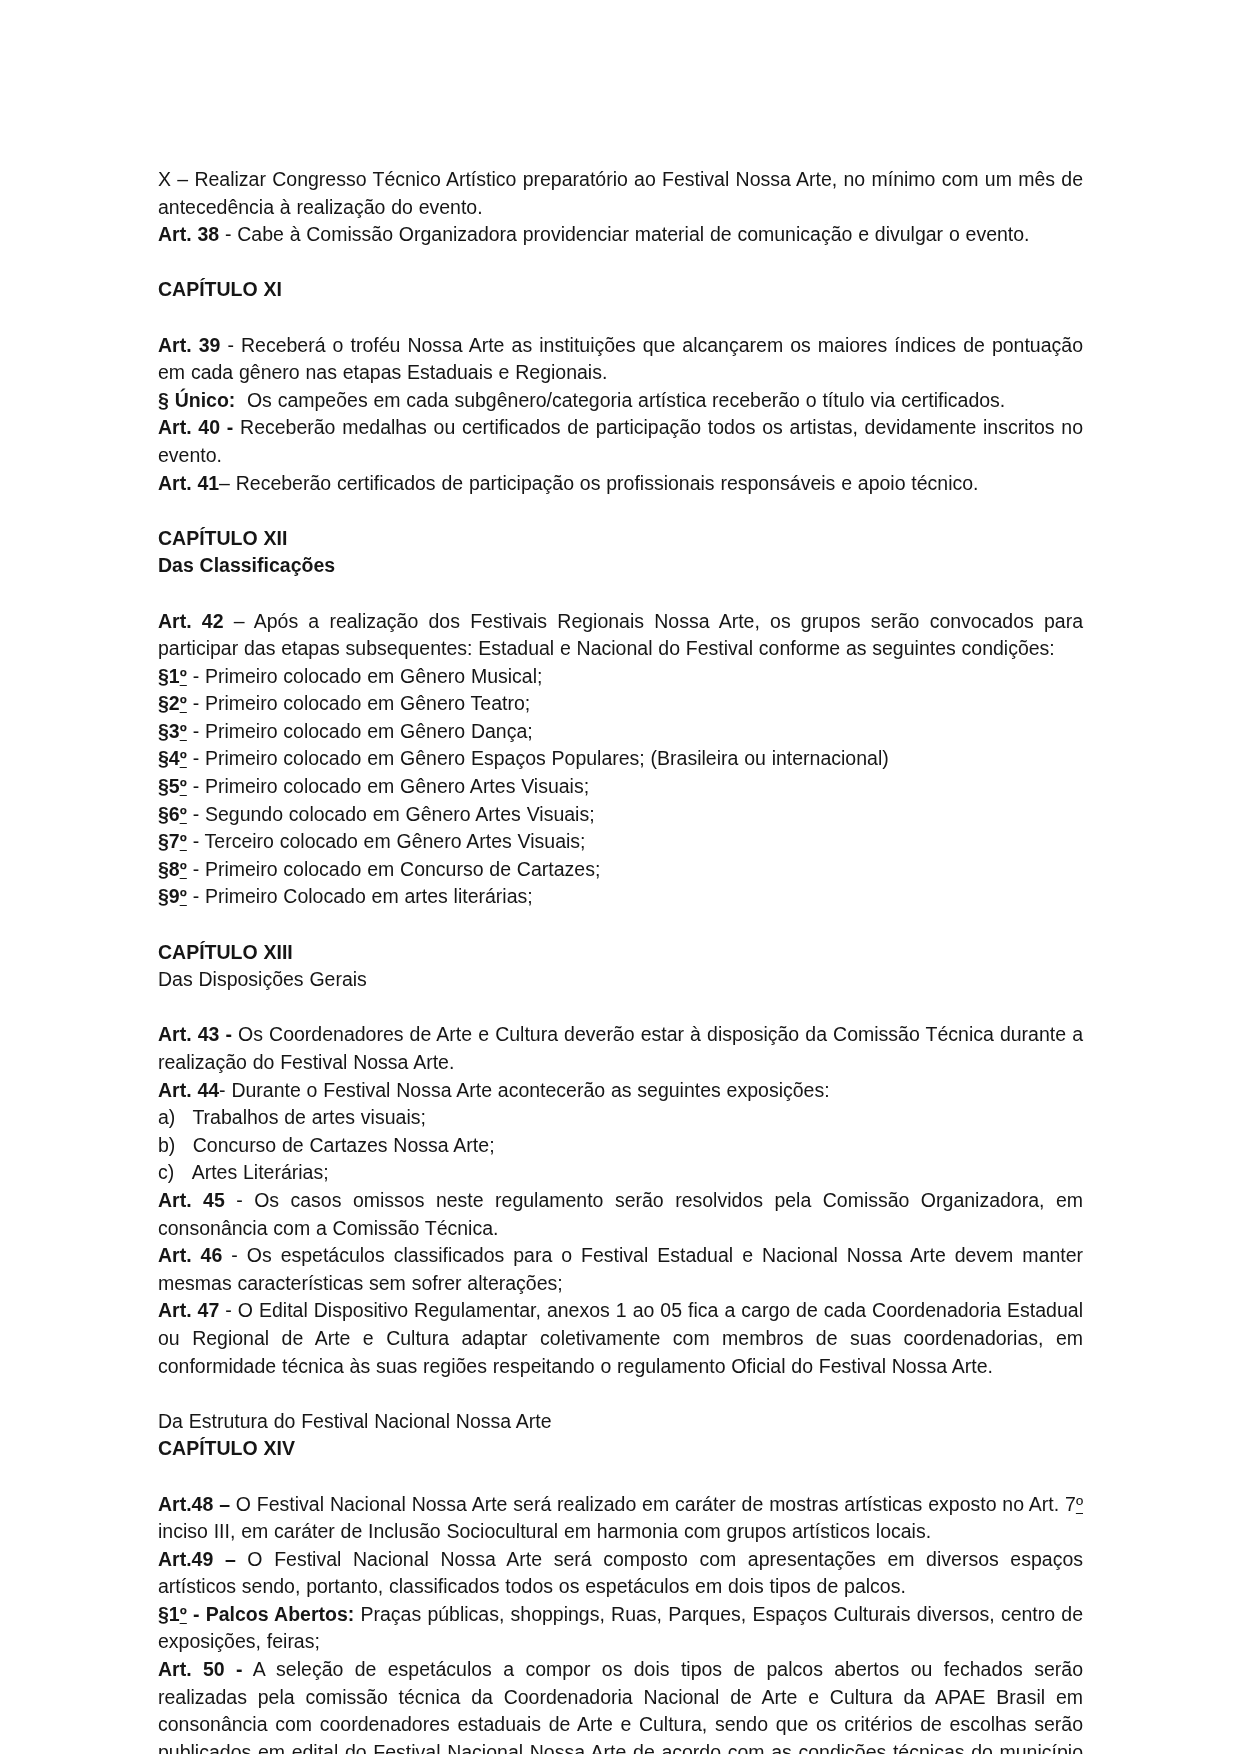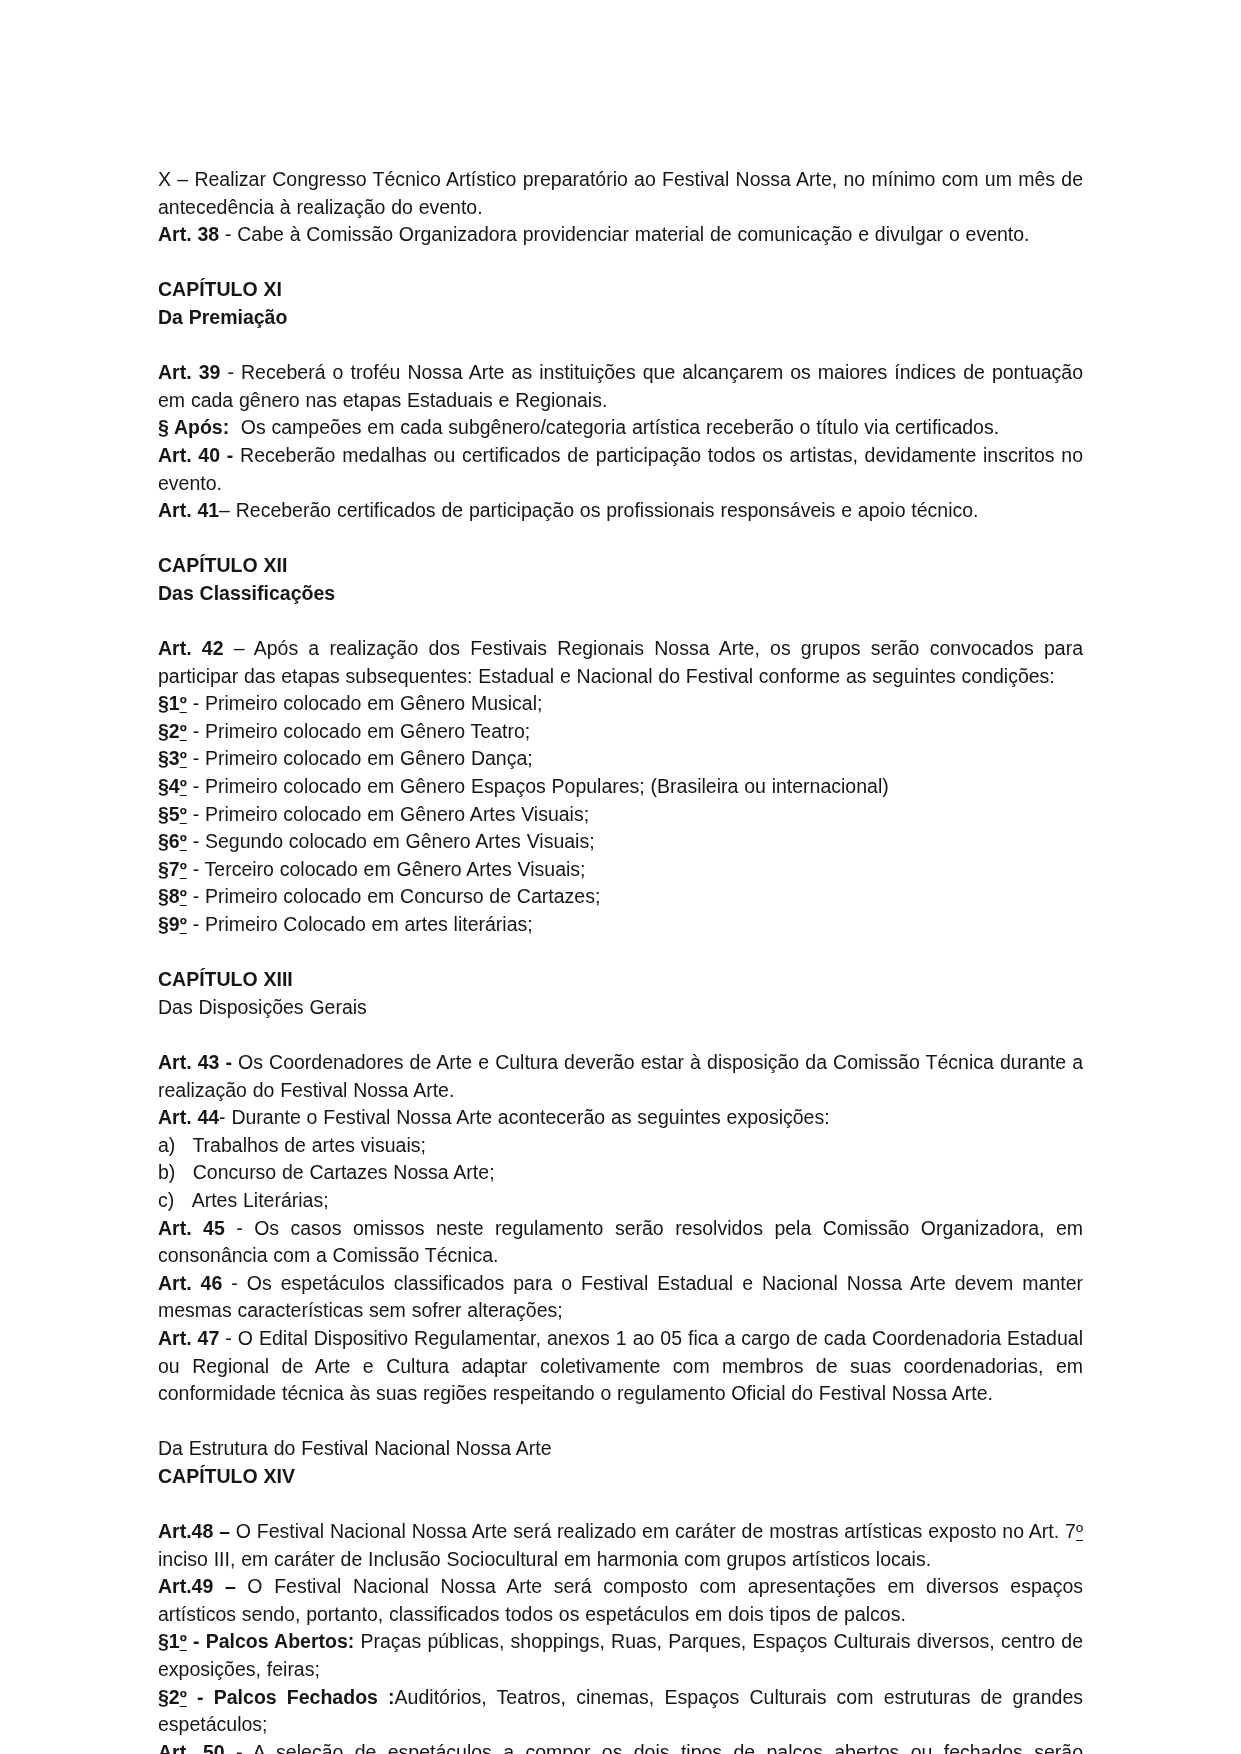--- a/index.html
+++ b/index.html
@@ -42,24 +42,23 @@
 </style>
 </head>
 <body>
 
 <div class="page">
   <div class="content" id="doc-body">
       <p class="para"><span>X – Realizar Congresso Técnico Artístico preparatório ao Festival Nossa Arte, no mínimo com um mês de antecedência à realização do evento.</span></p>
       <p class="para"><span class="b">Art. 38</span><span> - Cabe à Comissão Organizadora providenciar material de comunicação e divulgar o evento.</span></p>
       <p class="para blank">&nbsp;</p>
       <p class="para"><span class="b">CAPÍTULO XI</span></p>
-      <p class="para"><span class="b">Da Premiação</span></p>
       <p class="para blank">&nbsp;</p>
       <p class="para"><span class="b">Art. 39</span><span> - Receberá o troféu Nossa Arte as instituições que alcançarem os maiores índices de pontuação em cada gênero nas etapas Estaduais e Regionais.</span></p>
-      <p class="para"><span class="b">§ Após:</span><span> &nbsp;Os campeões em cada subgênero/categoria artística receberão o título via certificados.</span></p>
+      <p class="para"><span class="b">§ Único:</span><span> &nbsp;Os campeões em cada subgênero/categoria artística receberão o título via certificados.</span></p>
       <p class="para"><span class="b">Art. 40 -</span><span> Receberão medalhas ou certificados de participação todos os artistas, devidamente inscritos no evento.</span></p>
       <p class="para"><span class="b">Art. 41</span><span>– Receberão certificados de participação os profissionais responsáveis e apoio técnico.</span></p>
       <p class="para blank">&nbsp;</p>
       <p class="para"><span class="b">CAPÍTULO XII</span></p>
       <p class="para"><span class="b">Das Classificações</span></p>
       <p class="para blank">&nbsp;</p>
       <p class="para"><span class="b">Art. 42</span><span> – Após a realização dos Festivais Regionais Nossa Arte, os grupos serão convocados para participar das etapas subsequentes: Estadual e Nacional do Festival conforme as seguintes condições:</span></p>
       <p class="para"><span class="b">§1</span><span class="b u">º</span><span> - Primeiro colocado em Gênero Musical;</span></p>
       <p class="para"><span class="b">§2</span><span class="b u">º</span><span> - Primeiro colocado em Gênero Teatro;</span></p>
       <p class="para"><span class="b">§3</span><span class="b u">º</span><span> - Primeiro colocado em Gênero Dança;</span></p>
@@ -81,16 +80,15 @@
       <p class="para"><span class="b">Art. 45</span><span> - Os casos omissos neste regulamento serão resolvidos pela Comissão Organizadora, em consonância com a Comissão Técnica.</span></p>
       <p class="para"><span class="b">Art. 46</span><span> - Os espetáculos classificados para o Festival Estadual e Nacional Nossa Arte devem manter mesmas características sem sofrer alterações;</span></p>
       <p class="para"><span class="b">Art. 47</span><span> - O Edital Dispositivo Regulamentar, anexos 1 ao 05 fica a cargo de cada Coordenadoria Estadual ou Regional de Arte e Cultura adaptar coletivamente com membros de suas coordenadorias, em conformidade técnica às suas regiões respeitando o regulamento Oficial do Festival Nossa Arte.</span></p>
       <p class="para blank">&nbsp;</p>
       <p class="para"><span>Da Estrutura do Festival Nacional Nossa Arte</span></p>
       <p class="para"><span class="b">CAPÍTULO XIV</span></p>
       <p class="para blank">&nbsp;</p>
       <p class="para"><span class="b">Art.48 –</span><span> O Festival Nacional Nossa Arte será realizado em caráter de mostras artísticas exposto no Art. 7</span><span class="u">º</span><span> inciso III, em caráter de Inclusão Sociocultural em harmonia com grupos artísticos locais.</span></p>
       <p class="para"><span class="b">Art.49 –</span><span> O Festival Nacional Nossa Arte será composto com apresentações em diversos espaços artísticos sendo, portanto, classificados todos os espetáculos em dois tipos de palcos.</span></p>
       <p class="para"><span class="b">§1</span><span class="b u">º</span><span class="b"> - Palcos Abertos:</span><span> Praças públicas, shoppings, Ruas, Parques, Espaços Culturais diversos, centro de exposições, feiras;</span></p>
-      <p class="para"><span class="b">§2</span><span class="b u">º</span><span class="b"> - Palcos Fechados :</span><span>Auditórios, Teatros, cinemas, Espaços Culturais com estruturas de grandes espetáculos;</span></p>
       <p class="para"><span class="b">Art. 50 -</span><span> A seleção de espetáculos a compor os dois tipos de palcos abertos ou fechados serão realizadas pela comissão técnica da Coordenadoria Nacional de Arte e Cultura da APAE Brasil em consonância com coordenadores estaduais de Arte e Cultura, sendo que os critérios de escolhas serão publicados em edital do Festival Nacional Nossa Arte de acordo com as condições técnicas do município que sediará o Festival Nacional Nossa Arte.</span></p>
     </div>
 </div>
 
 </body></html>

